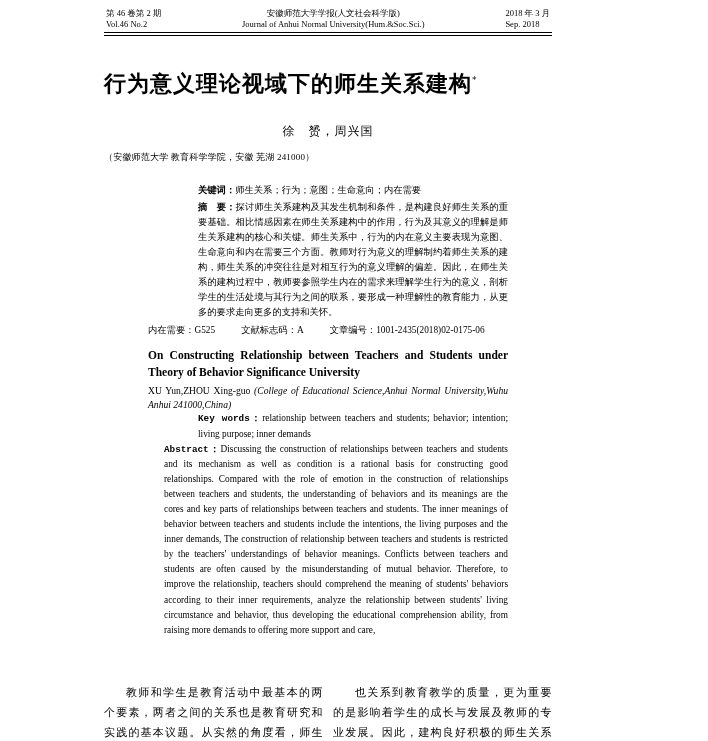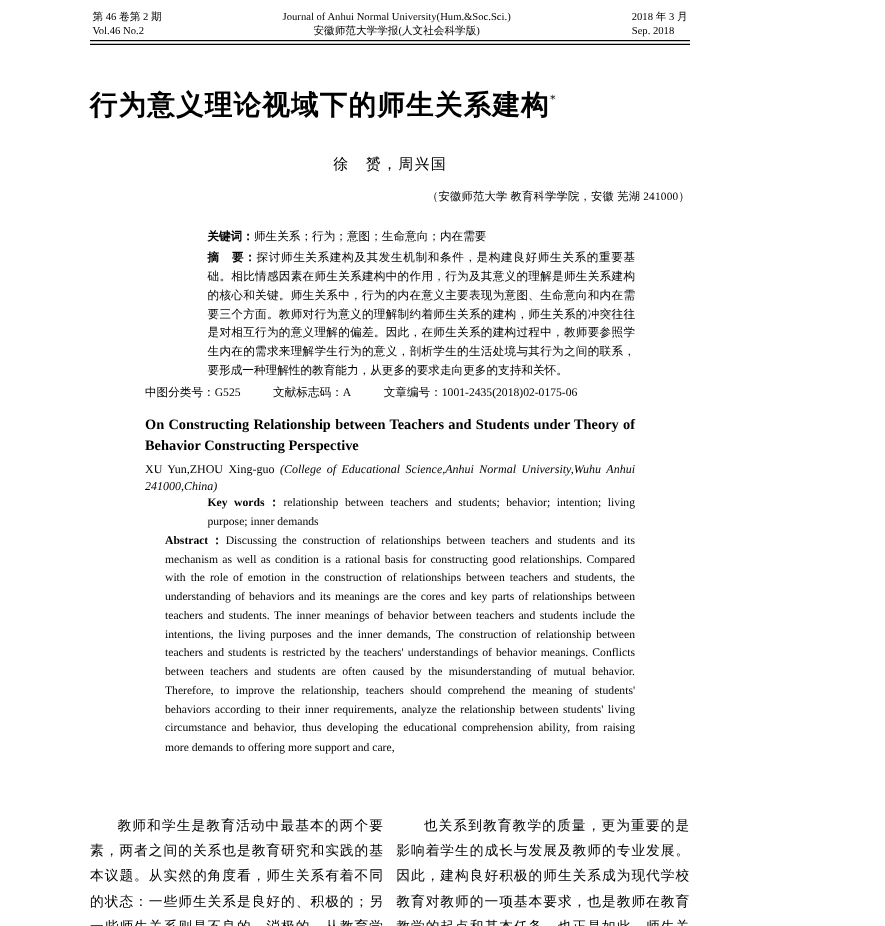--- a/index.html
+++ b/index.html
@@ -12,21 +12,21 @@
     height: 741px;
     font-family: "Liberation Serif", serif;
     color: #000;
     overflow: hidden;
   }
   .page {
     position: relative;
     width: 624px;
     height: 741px;
     box-sizing: border-box;
-    padding: 8px 72px 0 72px;
+    padding: 8px 72px 0 104px;
   }
 
   
   .runhead {
     display: flex;
     justify-content: space-between;
     align-items: flex-start;
     font-size: 8.5px;
     line-height: 1.3;
     padding: 0 2px 2px 2px;
@@ -82,21 +82,21 @@
     font-weight: normal;
   }
   .authors {
     text-align: center;
     font-size: 12px;
     margin-top: 24px;
     font-family: "DejaVu Sans", sans-serif;
     letter-spacing: 1px;
   }
   .affil {
-    text-align: right;
+    text-align: left;
     font-size: 9px;
     margin-top: 11px;
     letter-spacing: 0.2px;
   }
 
   
   .absblock {
     margin: 18px 44px 0 44px;
     font-size: 9.3px;
     line-height: 1.62;
@@ -143,21 +143,21 @@
   }
   .enkw, .enabs {
     font-size: 9.3px;
     line-height: 1.55;
     margin-top: 2px;
     text-align: justify;
   }
   .enabs {
     line-height: 1.62;
   }
-  .b { font-weight: bold; }
+  .b { font-weight: bold; font-family: Liberation Mono, monospace; }
 
   
   .bodycols {
     display: flex;
     gap: 10px;
     margin-top: 44px;
     font-size: 11px;
     line-height: 1.85;
   }
   .bodycols .col {
@@ -174,22 +174,22 @@
 <body>
 
 <div class="page">
 
   <div class="runhead">
     <div class="col">
       <span>第 46 卷第 2 期</span>
       <span>Vol.46 No.2</span>
     </div>
     <div class="col center">
+      <span>安徽师范大学学报(人文社会科学版)</span>
       <span>Journal of Anhui Normal University(Hum.&amp;Soc.Sci.)</span>
-      <span>安徽师范大学学报(人文社会科学版)</span>
     </div>
     <div class="col right">
       <span>2018 年 3 月</span>
       <span>Sep. 2018</span>
     </div>
   </div>
   <div class="rule-double"></div>
 
 
   <div class="title">
@@ -202,31 +202,31 @@
   <div class="absblock">
     <p class="hang">
       <span class="lbl">关键词：</span><span>师生关系；行为；意图；生命意向；内在需要</span>
     </p>
     <p class="hang abs-body">
       <span class="lbl">摘　要：</span><span>探讨师生关系建构及其发生机制和条件，是构建良好师生关系的重要基础。相比情感因素在师生关系建构中的作用，行为及其意义的理解是师生关系建构的核心和关键。师生关系中，行为的内在意义主要表现为意图、生命意向和内在需要三个方面。教师对行为意义的理解制约着师生关系的建构，师生关系的冲突往往是对相互行为的意义理解的偏差。因此，在师生关系的建构过程中，教师要参照学生内在的需求来理解学生行为的意义，剖析学生的生活处境与其行为之间的联系，要形成一种理解性的教育能力，从更多的要求走向更多的支持和关怀。</span>
     </p>
 
     <div class="codeline">
       <span>
-        <span>中图分类号：</span><span>G525</span>
+        <span>内在需要：</span><span>G525</span>
       </span>
       <span>
         <span>文献标志码：</span><span>A</span>
       </span>
       <span>
         <span>文章编号：</span><span>1001-2435(2018)02-0175-06</span>
       </span>
     </div>
 
-    <div class="entitle">On Constructing Relationship between Teachers and Students under Theory of Behavior Constructing Perspective</div>
+    <div class="entitle">On Constructing Relationship between Teachers and Students under Theory of Behavior Significance University</div>
     <div class="enauthors">
       <span>XU Yun,ZHOU Xing-guo</span>
       <i>(College of Educational Science,Anhui Normal University,Wuhu Anhui 241000,China)</i>
     </div>
     <p class="enkw hang">
       <span class="b">Key words：</span><span>relationship between teachers and students; behavior; intention; living purpose; inner demands</span>
     </p>
     <p class="enabs">
       <span class="b">Abstract：</span><span>Discussing the construction of relationships between teachers and students and its mechanism as well as condition is a rational basis for constructing good relationships. Compared with the role of emotion in the construction of relationships between teachers and students, the understanding of behaviors and its meanings are the cores and key parts of relationships between teachers and students. The inner meanings of behavior between teachers and students include the intentions, the living purposes and the inner demands, The construction of relationship between teachers and students is restricted by the teachers' understandings of behavior meanings. Conflicts between teachers and students are often caused by the misunderstanding of mutual behavior. Therefore, to improve the relationship, teachers should comprehend the meaning of students' behaviors according to their inner requirements, analyze the relationship between students' living circumstance and behavior, thus developing the educational comprehension ability, from raising more demands to offering more support and care,</span>
     </p>

